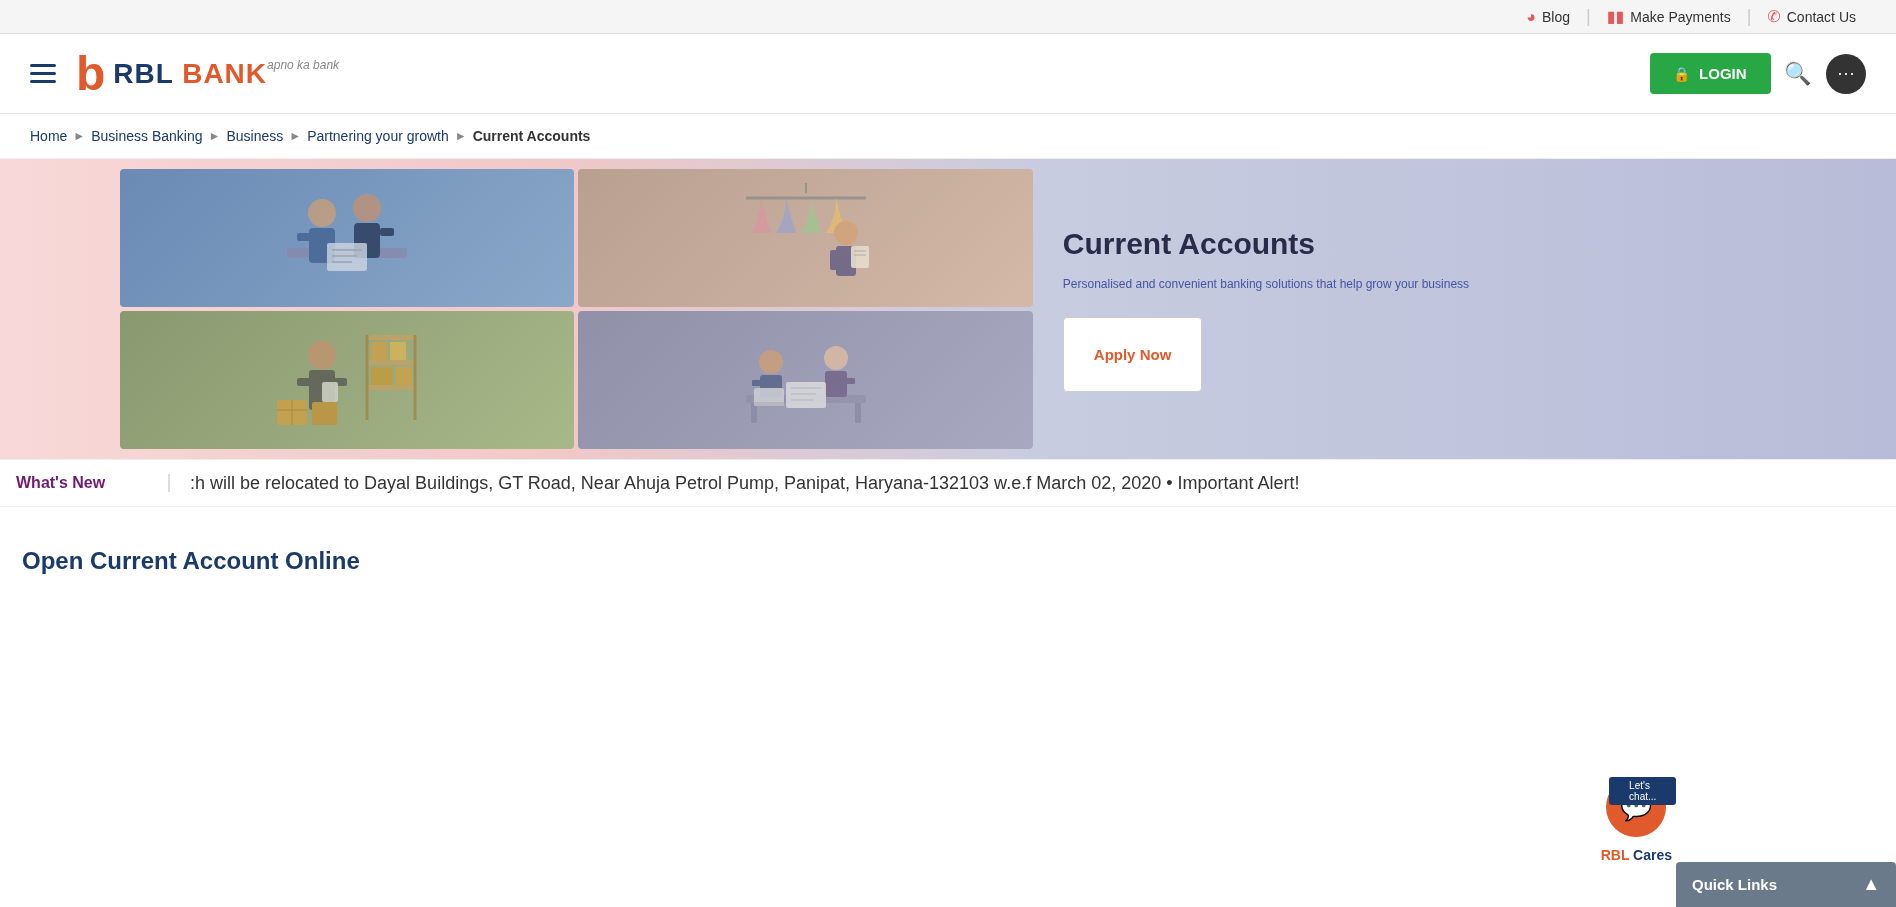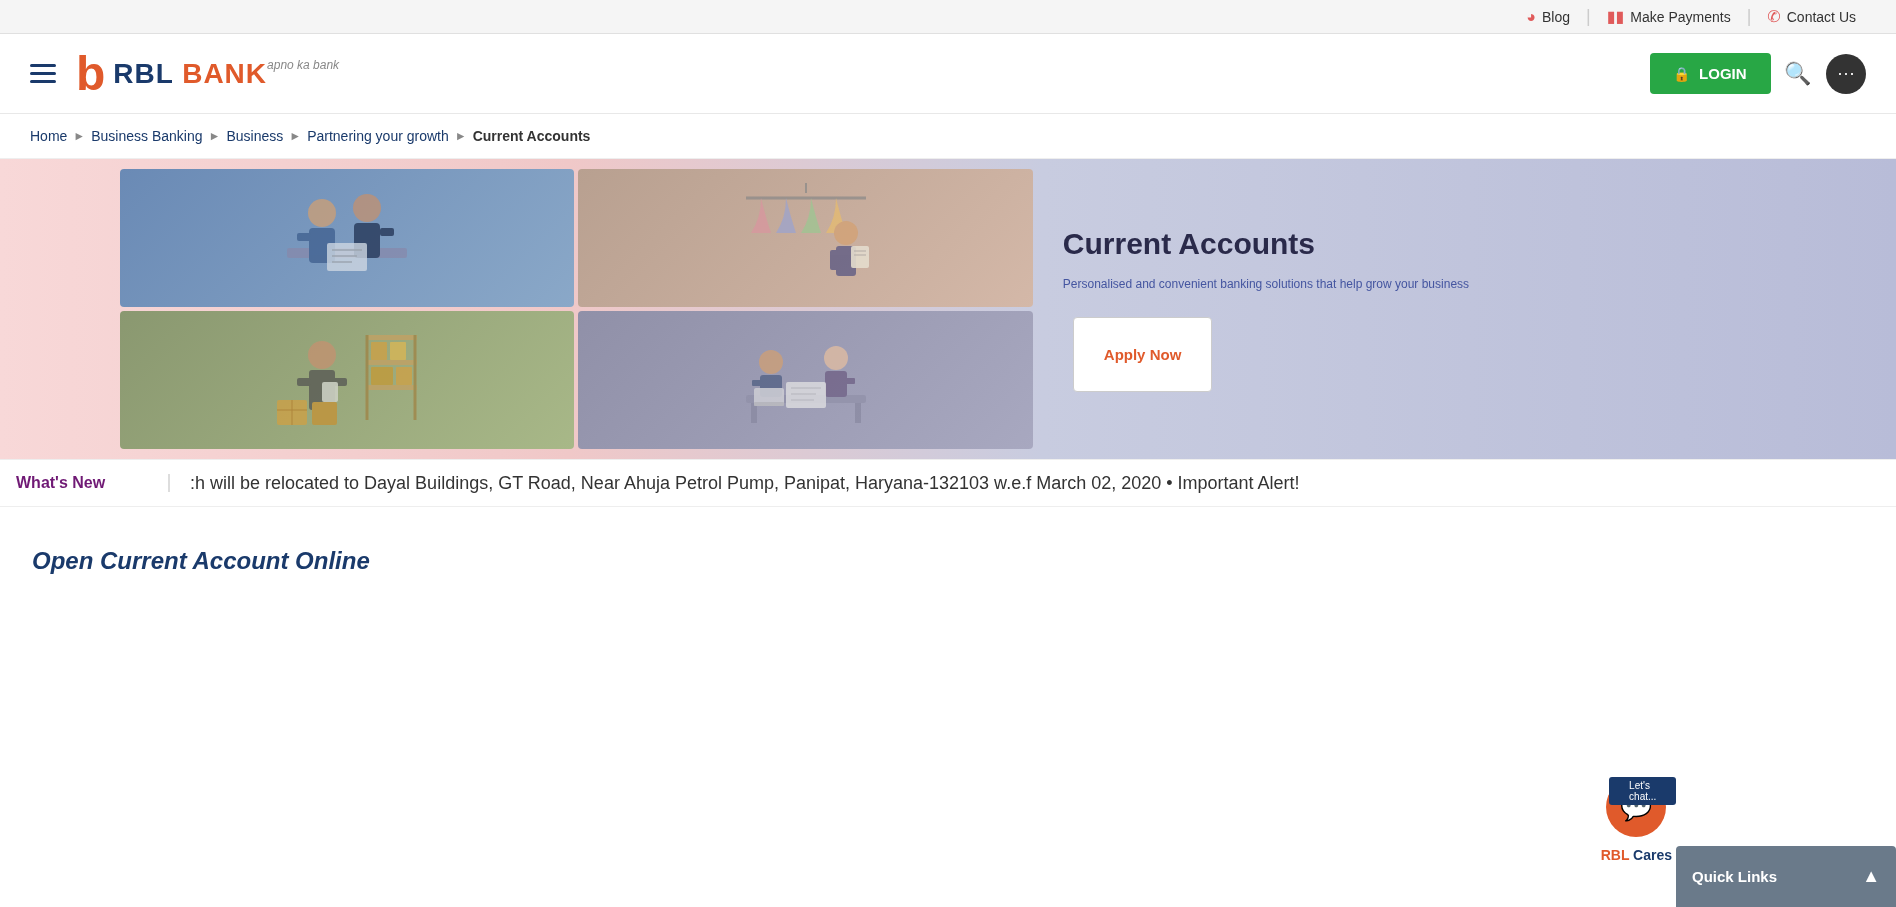--- a/index.html
+++ b/index.html
@@ -220,21 +220,20 @@
     .btn-apply {
       background: #fff;
       color: #e05a2b;
       border: 1px solid #ccc;
       padding: 28px 30px;
       font-size: 15px;
       font-weight: bold;
       border-radius: 4px;
       cursor: pointer;
       width: fit-content;
-      margin-left: 10px;
     }
 
     
     .whats-new-bar {
       background: #fff;
       border-top: 1px solid #eee;
       border-bottom: 1px solid #eee;
       display: flex;
       align-items: center;
       min-height: 48px;
@@ -254,22 +253,21 @@
       flex: 1;
       overflow: hidden;
       padding: 0 20px;
       font-size: 18px;
       color: #333;
       white-space: nowrap;
     }
 
     
     .section-main {
-      padding: 40px 32px 20px;
-      font-style: italic;
+      padding: 40px 22px 20px;
     }
     .section-title {
       font-size: 24px;
       font-weight: bold;
       color: #1a3a6b;
       margin-bottom: 20px;
     }
 
     
     .quick-links-panel {
@@ -279,21 +277,21 @@
       width: 220px;
       background: #6a7a8a;
       color: #fff;
       z-index: 100;
       border-radius: 4px 4px 0 0;
     }
     .quick-links-header {
       display: flex;
       align-items: center;
       justify-content: space-between;
-      padding: 20px 16px;
+      padding: 12px 16px;
       cursor: pointer;
     }
     .quick-links-title {
       font-size: 15px;
       font-weight: bold;
       color: #fff;
     }
     .quick-links-arrow {
       font-size: 18px;
       color: #fff;

